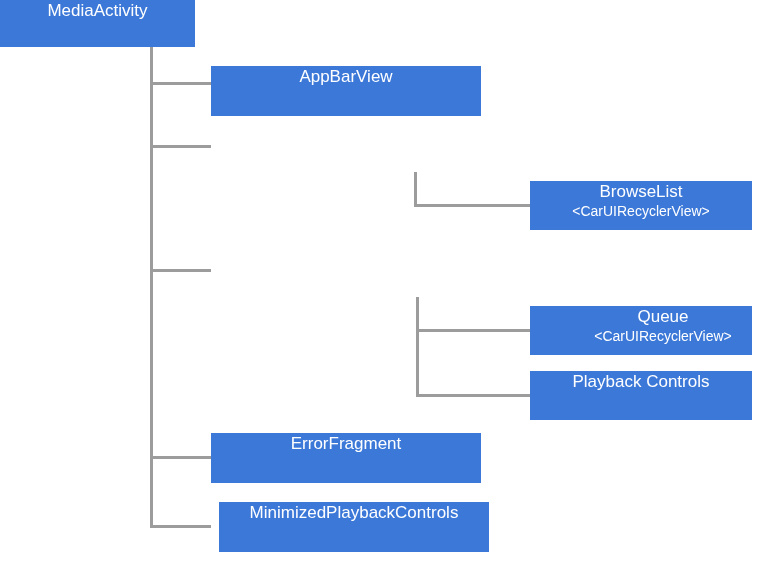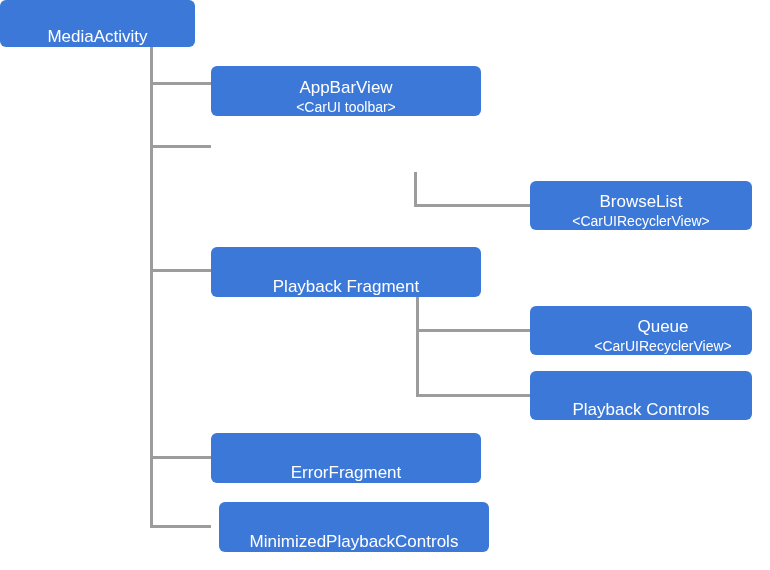--- a/index.html
+++ b/index.html
@@ -15,24 +15,23 @@
     background:var(--bg);
     font-family:"Liberation Sans","DejaVu Sans",sans-serif;
     overflow:hidden;
   }
   .line{position:absolute;background:var(--connector);}
   .node{
     position:absolute;
     background:var(--node-fill);
     color:var(--node-text);
     display:flex;flex-direction:column;
-    align-items:center;justify-content:flex-end;
+    align-items:center;justify-content:flex-start;
     text-align:center;
     box-sizing:border-box;
-    border-radius:6px;
   }
   .node-label{font-size:17px;line-height:21px;}
   .node-sublabel{font-size:14px;line-height:18px;}
 
   
   .n-media        {left:0;    top:0;    width:195px; height:47px;}
   .n-appbar       {left:211px;top:66px; width:270px; height:50px;}
   .n-browsefrag   {left:211px;top:122px;width:270px; height:50px;}
   .n-browselist   {left:530px;top:181px;width:222px; height:49px;}
   .n-playbackfrag {left:211px;top:247px;width:270px; height:50px;}
@@ -70,32 +69,28 @@
   <div class="line l-playback-v"></div>
   <div class="line l-queue-h"></div>
   <div class="line l-pc-h"></div>
 
   <div class="node n-media">
     <div class="node-label">MediaActivity</div>
   </div>
 
   <div class="node n-appbar">
     <div class="node-label">AppBarView</div>
-    <div class="node-sublabel">&lt;CarUI toolbar&gt;</div>
   </div>
 
 
   <div class="node n-browselist">
     <div class="node-label">BrowseList</div>
     <div class="node-sublabel">&lt;CarUIRecyclerView&gt;</div>
   </div>
 
-  <div class="node n-playbackfrag">
-    <div class="node-label">Playback Fragment</div>
-  </div>
 
   <div class="node n-queue">
     <div class="node-label">Queue</div>
     <div class="node-sublabel">&lt;CarUIRecyclerView&gt;</div>
   </div>
 
   <div class="node n-playbackctrl">
     <div class="node-label">Playback Controls</div>
   </div>
 

